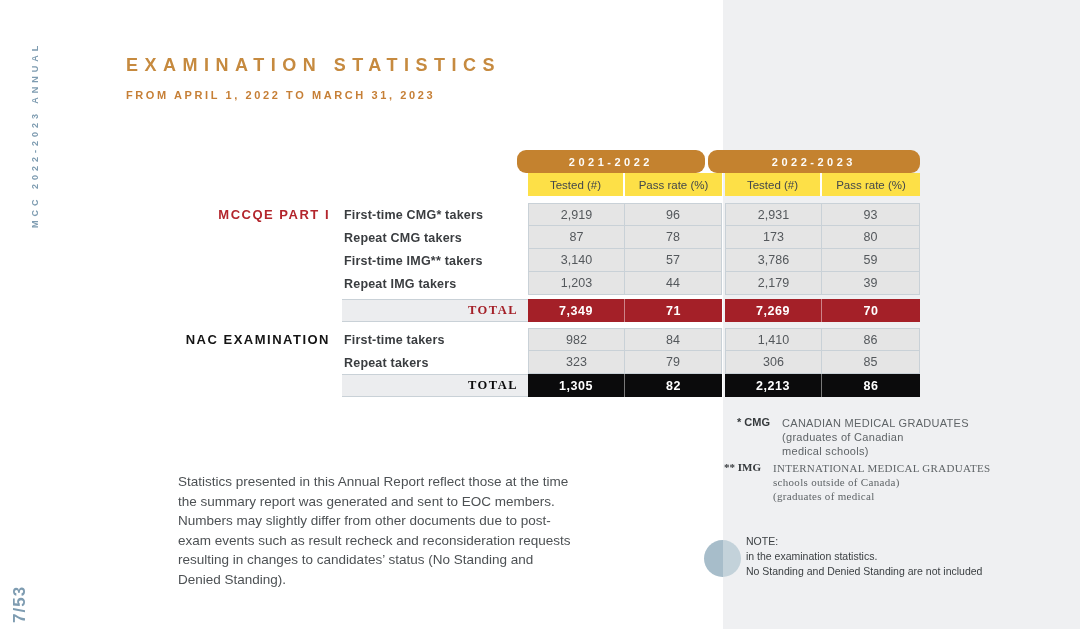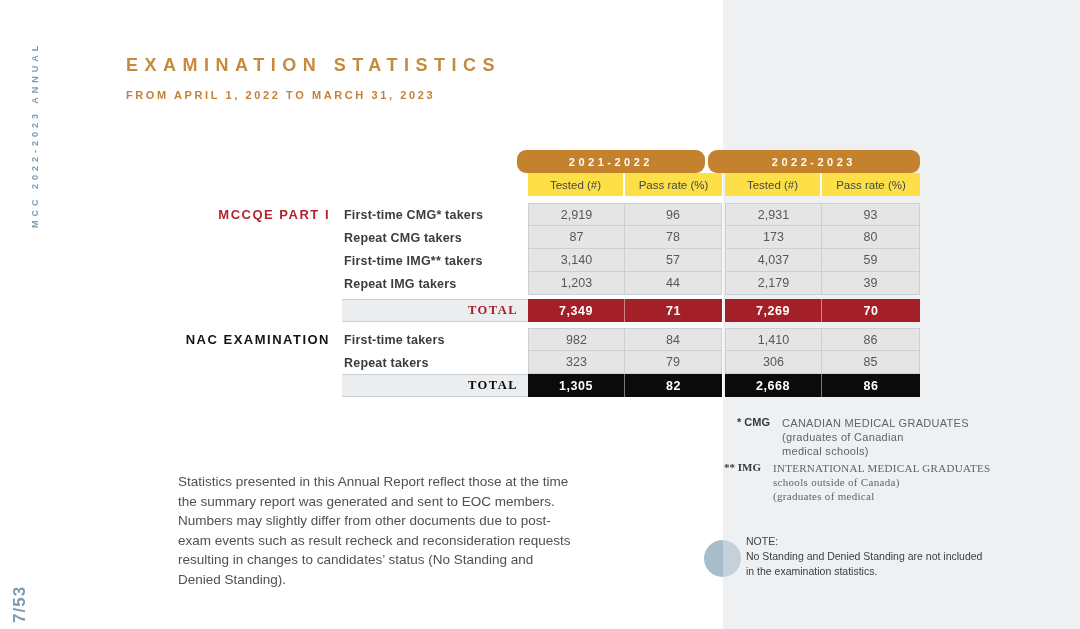--- a/index.html
+++ b/index.html
@@ -176,21 +176,21 @@
     <div class="c-n3 num gl">173</div>
     <div class="c-n4 num">80</div>
   </div>
 
   <div class="trow">
     <div class="c-sec"></div>
     <div class="c-lab rowlabel">First-time IMG** takers</div>
     <div class="c-n1 num gl">3,140</div>
     <div class="c-n2 num">57</div>
     <div class="c-gap"></div>
-    <div class="c-n3 num gl">4,037</div>
+    <div class="c-n3 num gl">3,786</div>
     <div class="c-n4 num">59</div>
   </div>
 
   <div class="trow">
     <div class="c-sec"></div>
     <div class="c-lab rowlabel">Repeat IMG takers</div>
     <div class="c-n1 num gl">1,203</div>
     <div class="c-n2 num">44</div>
     <div class="c-gap"></div>
     <div class="c-n3 num gl">2,179</div>
@@ -232,21 +232,21 @@
     <div class="c-n3 num gl">306</div>
     <div class="c-n4 num">85</div>
   </div>
 
   <div class="trow">
     <div class="c-sec"></div>
     <div class="total-labelcell black">TOTAL</div>
     <div class="c-n1 total-cell total-black sep">1,305</div>
     <div class="c-n2 total-cell total-black">82</div>
     <div class="c-gap"></div>
-    <div class="c-n3 total-cell total-black sep">2,668</div>
+    <div class="c-n3 total-cell total-black sep">2,213</div>
     <div class="c-n4 total-cell total-black">86</div>
   </div>
 
 </div>
 
 <div class="body-note">Statistics presented in this Annual Report reflect those at the time the summary report was generated and sent to EOC members. Numbers may slightly differ from other documents due to post-exam events such as result recheck and reconsideration requests resulting in changes to candidates’ status (No Standing and Denied Standing).</div>
 
 <div class="footnote f1">
   <div class="footnote-marker">* CMG</div>
   <div class="footnote-lines">
@@ -261,15 +261,15 @@
   <div class="footnote-lines">
     <div>INTERNATIONAL MEDICAL GRADUATES</div>
     <div>schools outside of Canada)</div>
     <div>(graduates of medical</div>
   </div>
 </div>
 
 <div class="note-circle"></div>
 <div class="note-block">
   <div>NOTE:</div>
+  <div>in the examination statistics.</div>
   <div>No Standing and Denied Standing are not included</div>
-  <div>in the examination statistics.</div>
 </div>
 
 </body></html>

